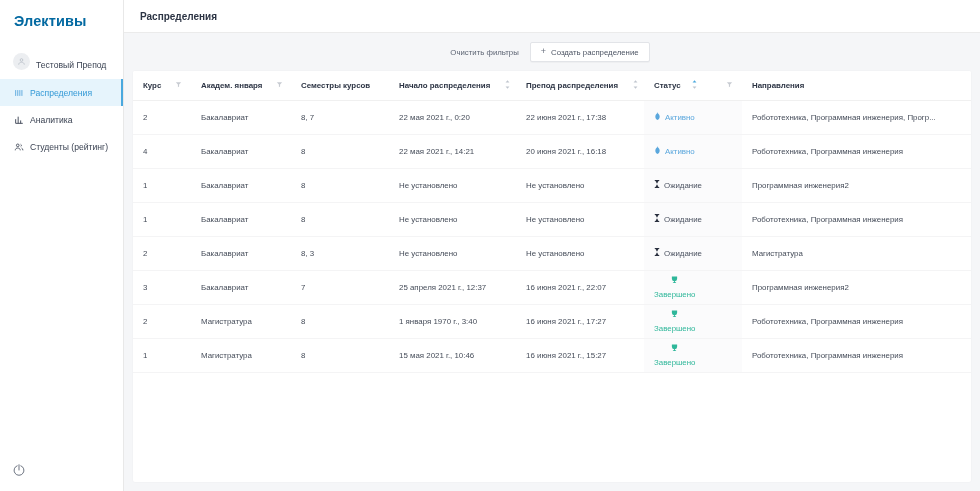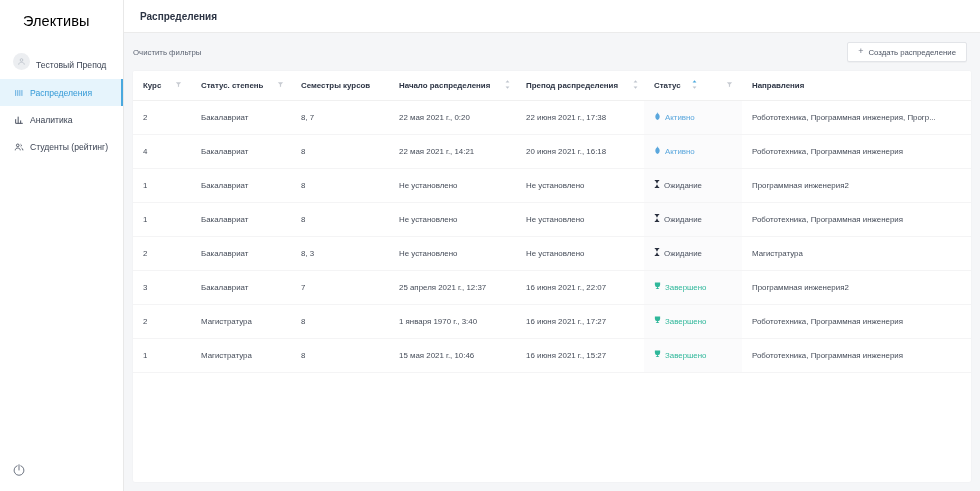--- a/index.html
+++ b/index.html
@@ -23,23 +23,23 @@
   .sidebar {
     width: 124px;
     height: 491px;
     background: #ffffff;
     border-right: 1px solid #e8e8e8;
     position: relative;
     flex: 0 0 124px;
   }
   .brand {
     font-size: 14.5px;
-    font-weight: normal;
-    color: #000000;
-    padding: 13px 0 0 23px;
+    font-weight: bold;
+    color: #0369a1;
+    padding: 13px 0 0 14px;
     letter-spacing: .1px;
   }
   .nav { margin-top: 14px; }
   .nav-item {
     display: flex;
     align-items: center;
     gap: 6px;
     height: 27px;
     padding-left: 13px;
     font-size: 8.6px;
@@ -113,21 +113,21 @@
     padding: 0 9px 0 9px;
     display: flex;
     flex-direction: column;
     min-height: 0;
   }
 
   .actionbar {
     height: 38px;
     display: flex;
     align-items: center;
-    justify-content: space-between;
+    justify-content: center;
     gap: 11px;
     padding-right: 4px;
   }
   .link-btn {
     font-size: 7.8px;
     color: #5c6473;
     cursor: pointer;
     background: none;
     border: none;
     padding: 0;
@@ -208,21 +208,21 @@
   th.col-status { background: #fbfbfc; }
 
   .status {
     display: inline-flex;
     align-items: center;
     gap: 4px;
     font-size: 7.9px;
   }
   .status.active  { color: #5aa7dd; text-align: center; }
   .status.waiting { color: #4b5260; }
-  .status.done    { color: #2fb79a; }
+  .status.done    { color: #2fb79a; flex-direction: column; }
 
   
   .c-course  { width: 58px; }
   .c-degree  { width: 100px; }
   .c-sem     { width: 98px; }
   .c-start   { width: 127px; }
   .c-end     { width: 128px; }
   .c-status  { width: 98px; }
   .c-dir     { width: auto; }
 </style>
@@ -322,21 +322,21 @@
                   <span class="funnel">
                     <svg width="7" height="7" viewBox="0 0 24 24" fill="#9aa1ad">
                         <path d="M3 4h18l-7 8v7l-4 2v-9z"></path>
                       </svg>
                   </span>
                 </div>
               </th>
 
               <th>
                 <div class="th-inner">
-                  <span>Статус. степень</span>
+                  <span>Академ. января</span>
                   <span class="th-spacer"></span>
                   <span class="funnel">
                     <svg width="7" height="7" viewBox="0 0 24 24" fill="#9aa1ad">
                         <path d="M3 4h18l-7 8v7l-4 2v-9z"></path>
                       </svg>
                   </span>
                 </div>
               </th>
 
               <th>

